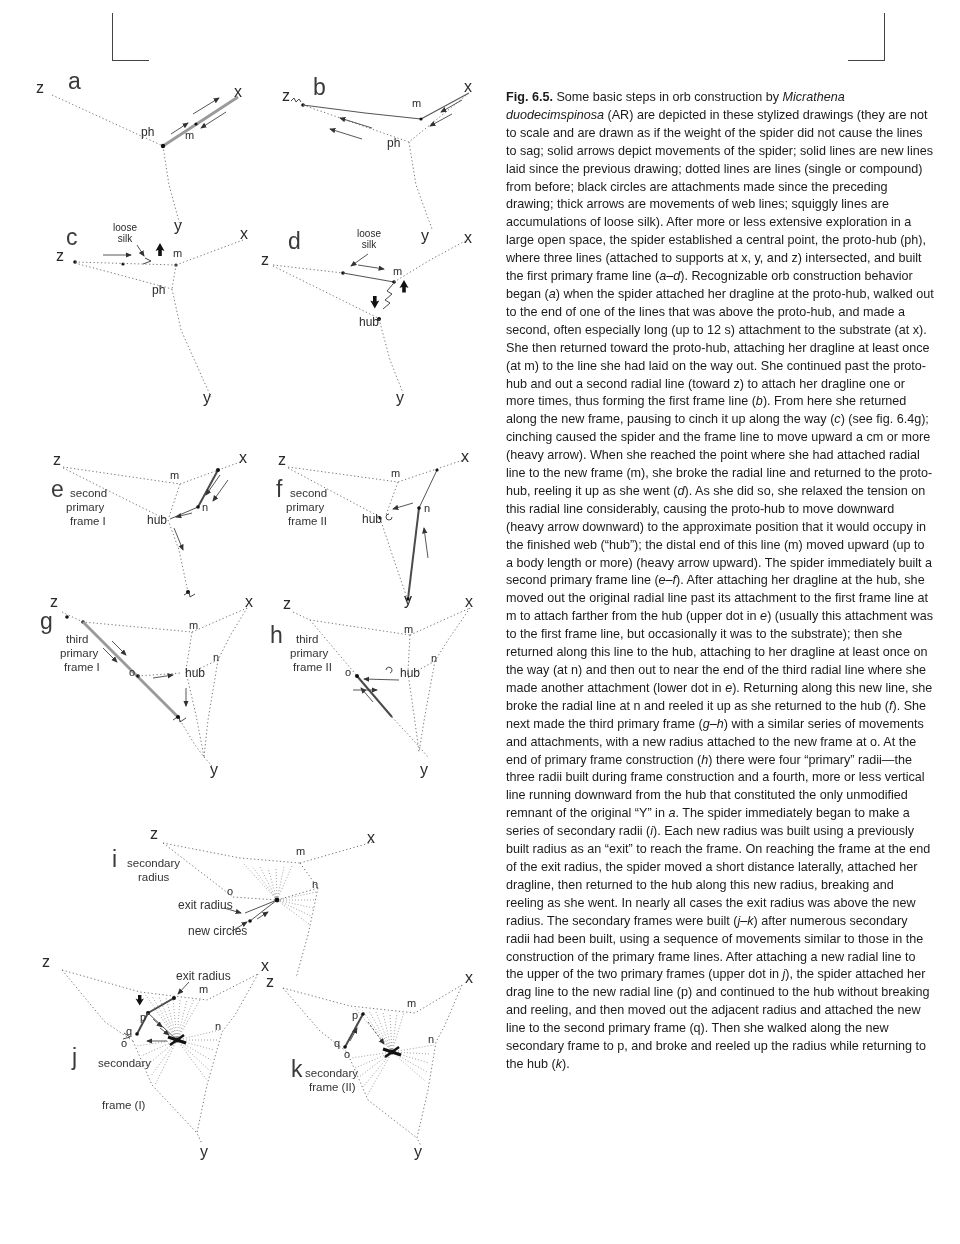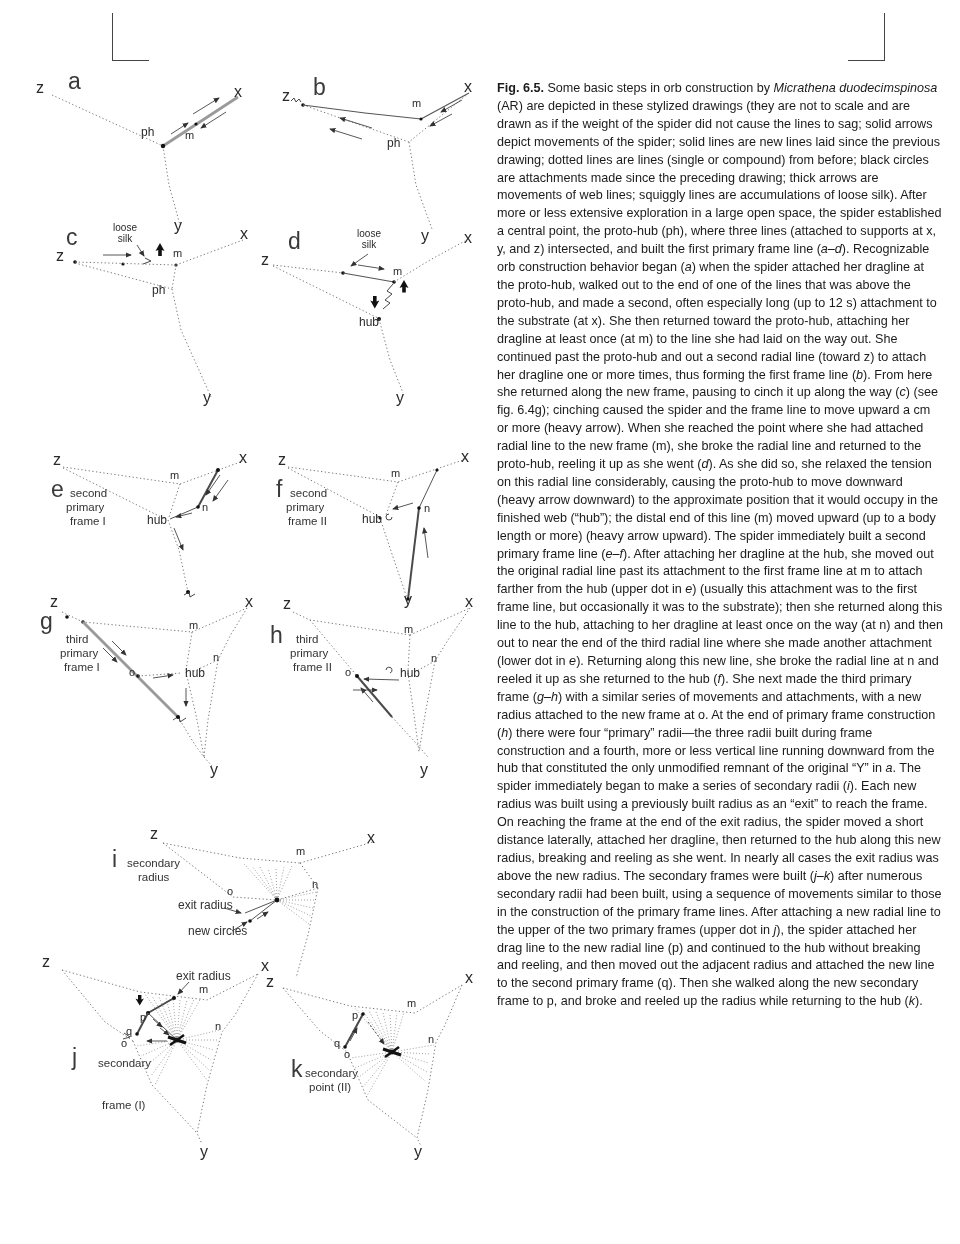--- a/index.html
+++ b/index.html
@@ -25,21 +25,21 @@
   .support { font-size:16px; }
   .letter  { font-size:23px; color:#3a3a3a; }
   .small   { font-size:11px; }
   .ph      { font-size:12px; }
   .tiny    { font-size:12px; color:#333; }
   .dtitle  { font-size:11.5px; color:#333; }
   .wrapbox { white-space:normal; text-align:center; font-size:10px; line-height:11px; width:34px; }
 
   .caption { position:absolute; left:497px; top:80px; width:446px;
              font-size:12.6px; line-height:17.9px; color:#1b1b1b; }
-  .caption p { margin:0; }
+  .caption p { margin:9px; }
   .it { font-style:italic; }
   .bd { font-weight:bold; }
 </style>
 </head>
 <body>
 
 <div class="crop crop-left"></div>
 <div class="crop crop-right"></div>
 
 <svg class="fig" width="960" height="1244" viewBox="0 0 960 1244">
@@ -389,18 +389,18 @@
 
 <div class="lbl support" style="left:266px;top:974px">z</div>
 <div class="lbl support" style="left:465px;top:970px">x</div>
 <div class="lbl small" style="left:407px;top:998px">m</div>
 <div class="lbl small" style="left:352px;top:1010px">p</div>
 <div class="lbl small" style="left:334px;top:1038px">q</div>
 <div class="lbl small" style="left:344px;top:1049px">o</div>
 <div class="lbl small" style="left:428px;top:1034px">n</div>
 <div class="lbl letter" style="left:291px;top:1058px">k</div>
 <div class="lbl dtitle" style="left:305px;top:1068px">secondary</div>
-<div class="lbl dtitle" style="left:309px;top:1082px">point (II)</div>
+<div class="lbl dtitle" style="left:309px;top:1082px">frame (II)</div>
 <div class="lbl support" style="left:414px;top:1144px">y</div>
 
 <div class="caption">
   <p><span class="bd">Fig. 6.5.</span><span> Some basic steps in orb construction by </span><span class="it">Micrathena duodecimspinosa</span><span> (AR) are depicted in these stylized drawings (they are not to scale and are drawn as if the weight of the spider did not cause the lines to sag; solid arrows depict movements of the spider; solid lines are new lines laid since the previous drawing; dotted lines are lines (single or compound) from before; black circles are attachments made since the preceding drawing; thick arrows are movements of web lines; squiggly lines are accumulations of loose silk). After more or less extensive exploration in a large open space, the spider established a central point, the proto-hub (ph), where three lines (attached to supports at x, y, and z) intersected, and built the first primary frame line (</span><span class="it">a–d</span><span>). Recognizable orb construction behavior began (</span><span class="it">a</span><span>) when the spider attached her dragline at the proto-hub, walked out to the end of one of the lines that was above the proto-hub, and made a second, often especially long (up to 12 s) attachment to the substrate (at x). She then returned toward the proto-hub, attaching her dragline at least once (at m) to the line she had laid on the way out. She continued past the proto-hub and out a second radial line (toward z) to attach her dragline one or more times, thus forming the first frame line (</span><span class="it">b</span><span>). From here she returned along the new frame, pausing to cinch it up along the way (</span><span class="it">c</span><span>) (see fig. 6.4g); cinching caused the spider and the frame line to move upward a cm or more (heavy arrow). When she reached the point where she had attached radial line to the new frame (m), she broke the radial line and returned to the proto-hub, reeling it up as she went (</span><span class="it">d</span><span>). As she did so, she relaxed the tension on this radial line considerably, causing the proto-hub to move downward (heavy arrow downward) to the approximate position that it would occupy in the finished web (“hub”); the distal end of this line (m) moved upward (up to a body length or more) (heavy arrow upward). The spider immediately built a second primary frame line (</span><span class="it">e–f</span><span>). After attaching her dragline at the hub, she moved out the original radial line past its attachment to the first frame line at m to attach farther from the hub (upper dot in </span><span class="it">e</span><span>) (usually this attachment was to the first frame line, but occasionally it was to the substrate); then she returned along this line to the hub, attaching to her dragline at least once on the way (at n) and then out to near the end of the third radial line where she made another attachment (lower dot in </span><span class="it">e</span><span>). Returning along this new line, she broke the radial line at n and reeled it up as she returned to the hub (</span><span class="it">f</span><span>). She next made the third primary frame (</span><span class="it">g–h</span><span>) with a similar series of movements and attachments, with a new radius attached to the new frame at o. At the end of primary frame construction (</span><span class="it">h</span><span>) there were four “primary” radii—the three radii built during frame construction and a fourth, more or less vertical line running downward from the hub that constituted the only unmodified remnant of the original “Y” in </span><span class="it">a</span><span>. The spider immediately began to make a series of secondary radii (</span><span class="it">i</span><span>). Each new radius was built using a previously built radius as an “exit” to reach the frame. On reaching the frame at the end of the exit radius, the spider moved a short distance laterally, attached her dragline, then returned to the hub along this new radius, breaking and reeling as she went. In nearly all cases the exit radius was above the new radius. The secondary frames were built (</span><span class="it">j–k</span><span>) after numerous secondary radii had been built, using a sequence of movements similar to those in the construction of the primary frame lines. After attaching a new radial line to the upper of the two primary frames (upper dot in </span><span class="it">j</span><span>), the spider attached her drag line to the new radial line (p) and continued to the hub without breaking and reeling, and then moved out the adjacent radius and attached the new line to the second primary frame (q). Then she walked along the new secondary frame to p, and broke and reeled up the radius while returning to the hub (</span><span class="it">k</span><span>).</span></p>
 </div>
 
 </body></html>

